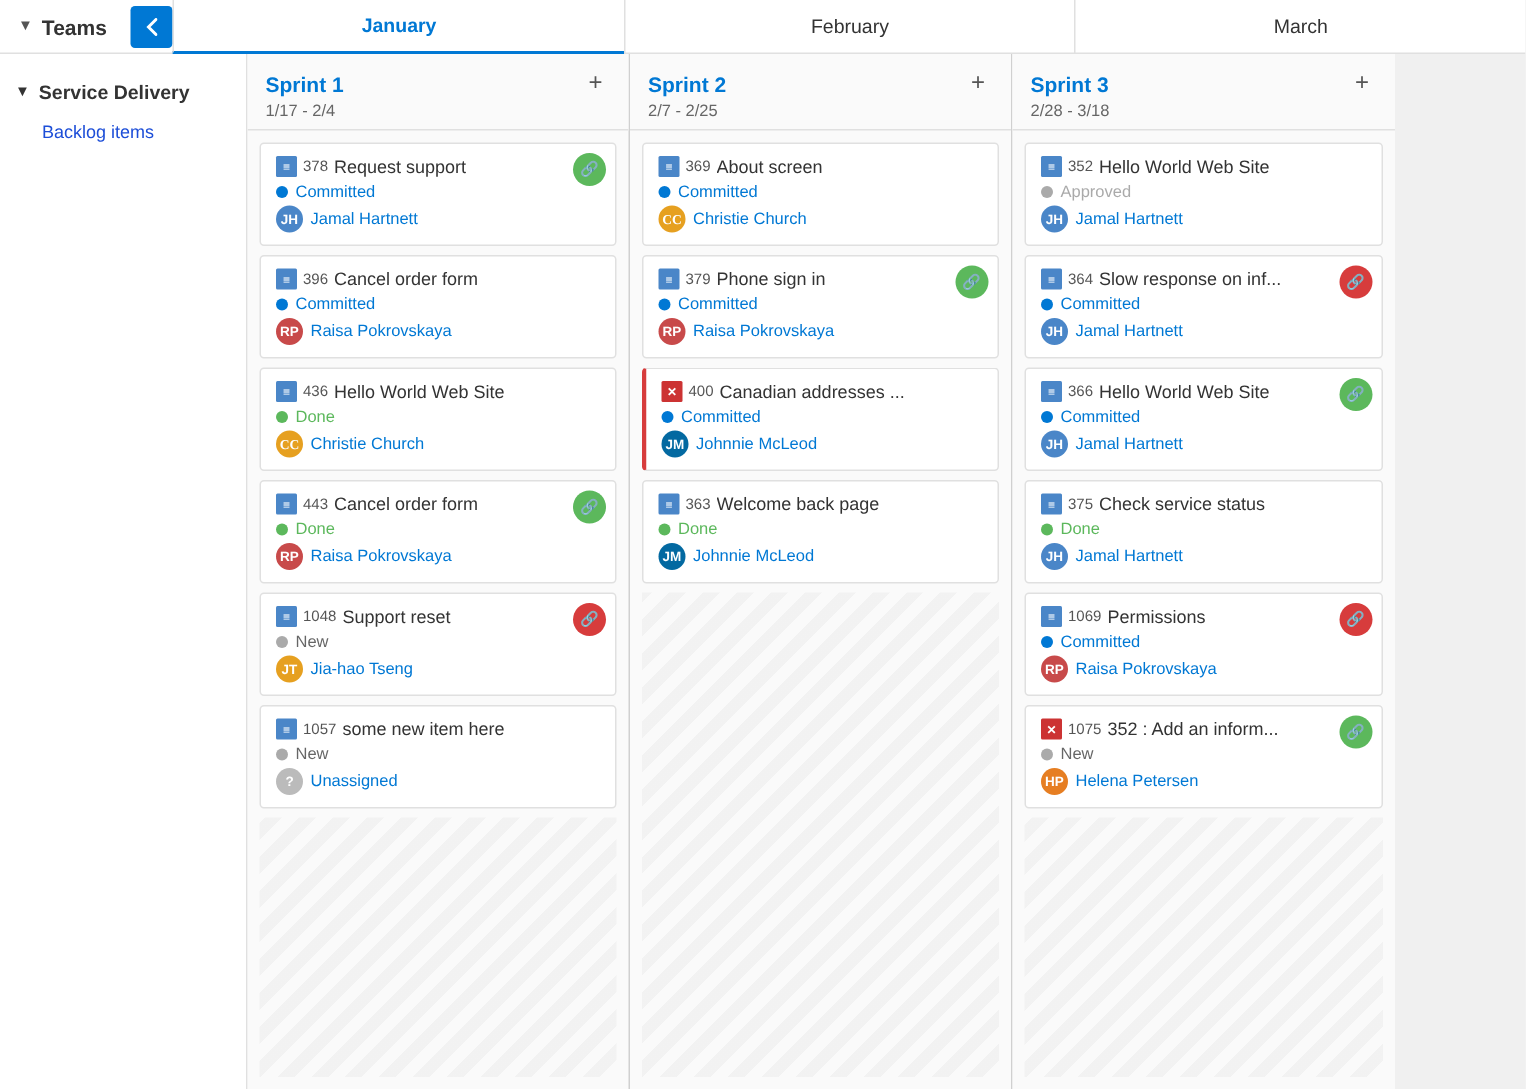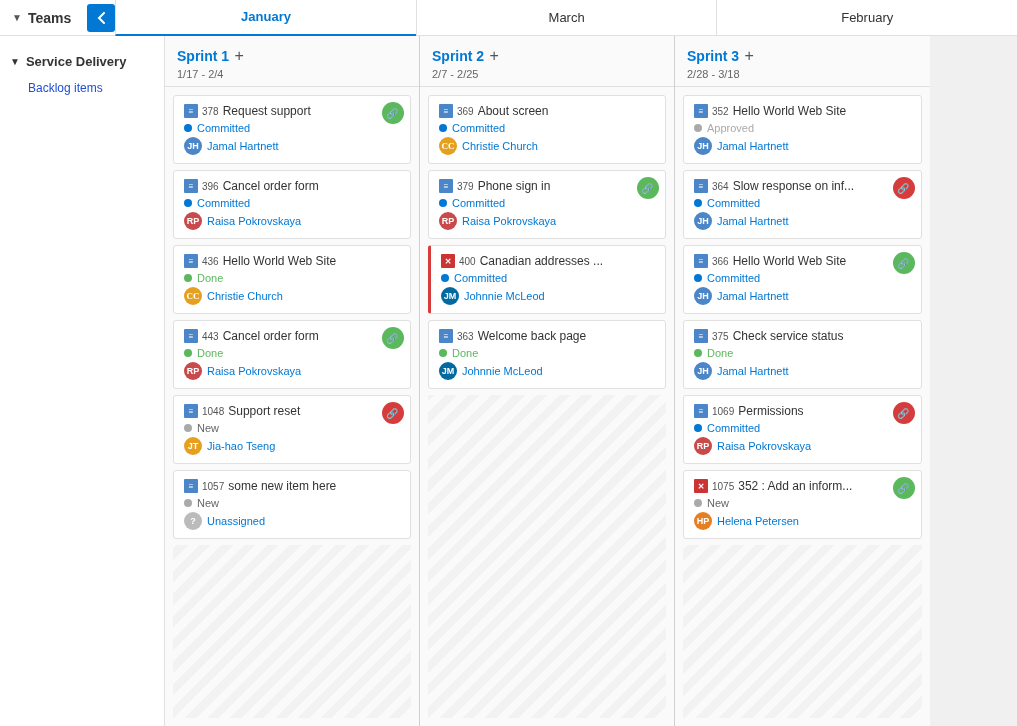--- a/index.html
+++ b/index.html
@@ -29,21 +29,21 @@
 
     
     .content { display: flex; flex: 1; overflow-x: auto; overflow-y: hidden; background: #f0f0f0; }
 
     
     .sprint-column { width: 255px; flex-shrink: 0; display: flex; flex-direction: column; border-right: 1px solid #d0d0d0; background: #fafafa; }
     .sprint-column:last-child { border-right: none; }
 
     
     .sprint-header { padding: 10px 12px 6px; background: #fafafa; border-bottom: 1px solid #e0e0e0; flex-shrink: 0; }
-    .sprint-title { font-size: 14px; font-weight: 600; color: #0078d4; display: flex; align-items: center; justify-content: flex-start; }
+    .sprint-title { font-size: 14px; font-weight: 600; color: #0078d4; display: flex; align-items: center; justify-content: space-between; }
     .sprint-dates { font-size: 11px; color: #666; margin-top: 2px; }
     .add-btn { width: 20px; height: 20px; border: none; background: none; cursor: pointer; font-size: 16px; color: #555; display: flex; align-items: center; justify-content: center; }
 
     
     .cards-container { flex: 1; overflow-y: auto; padding: 8px 8px; display: flex; flex-direction: column; gap: 6px; }
 
     
     .card { background: #fff; border: 1px solid #e0e0e0; border-radius: 3px; padding: 8px 10px; position: relative; cursor: pointer; }
     .card.red-left { border-left: 3px solid #d73c3c; }
 
@@ -103,24 +103,24 @@
     <button class="nav-btn">
       <svg width="8" height="12" viewBox="0 0 8 12">
           <path d="M7 1L2 6l5 5" stroke="white" stroke-width="2" fill="none" stroke-linecap="round"></path>
         </svg>
     </button>
     <div class="month-tabs">
       <div class="month-tab active">
         <span>January</span>
       </div>
       <div class="month-tab">
-        <span>March</span>
+        <span>February</span>
       </div>
       <div class="month-tab">
-        <span>February</span>
+        <span>March</span>
       </div>
     </div>
   </div>
 
   <div class="main">
 
     <div class="sidebar">
       <div class="sidebar-section">
         <div class="sidebar-header">
           <span class="chevron">▼</span>

